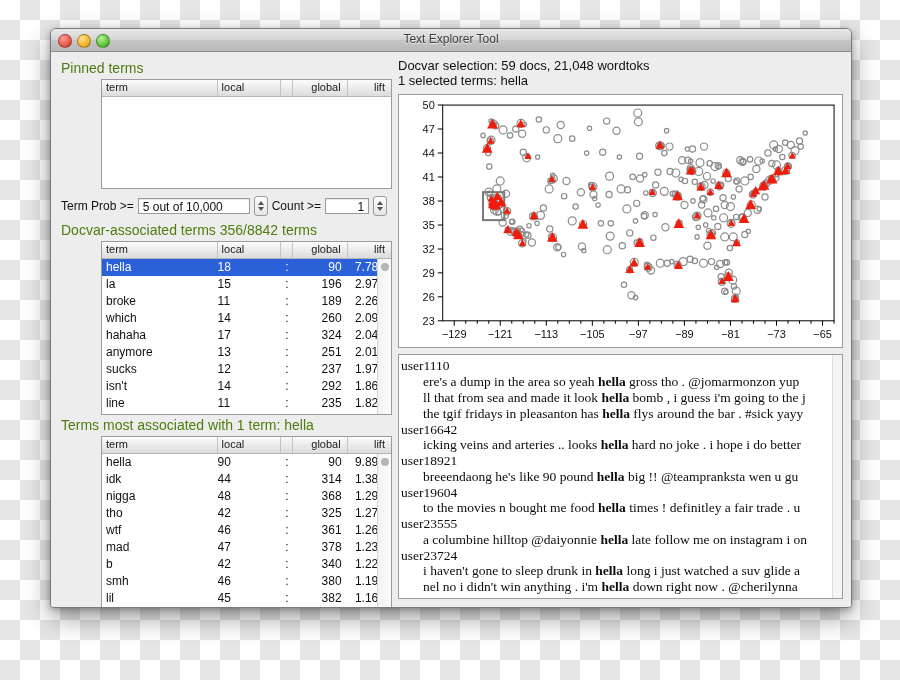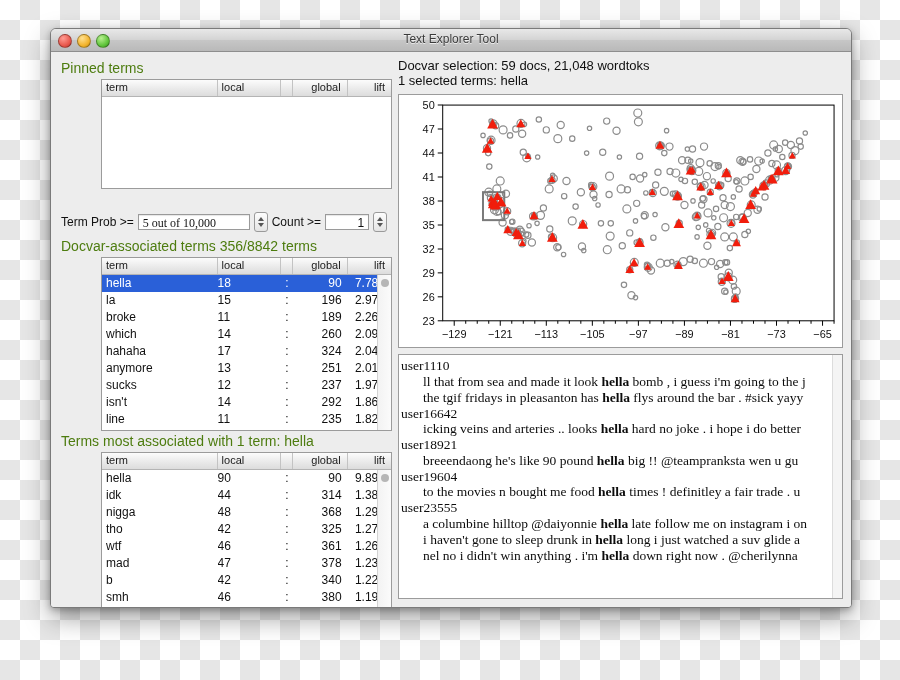--- a/index.html
+++ b/index.html
@@ -73,21 +73,21 @@
   .vsb{
     position:absolute;right:0;top:17px;bottom:0;width:13px;
     background:linear-gradient(to right,#f3f3f3,#fbfbfb);
     border-left:1px solid #d2d2d2;
   }
   .vsb .thumb{
     position:absolute;left:3px;top:4px;width:8px;height:8px;border-radius:50%;
     background:#b6b6b6;
   }
 
-  .ctrlrow{display:flex;align-items:center;gap:4px;font-size:12px;color:#111;margin:23px 0 4px 4px;}
+  .ctrlrow{display:flex;align-items:center;gap:4px;font-size:12px;color:#111;margin:7px 0 4px 4px;}
   .txtinput{
     border:1px solid #9a9a9a;background:#fff;height:16px;line-height:16px;
     font-size:12px;padding:0 4px;box-sizing:border-box;color:#111;
     box-shadow:inset 0 1px 1px rgba(0,0,0,.10);
   }
   .stepper{
     width:12px;height:18px;border:1px solid #9a9a9a;border-radius:3px;
     background:linear-gradient(to bottom,#fdfdfd,#e4e4e4);
     display:flex;flex-direction:column;align-items:center;justify-content:center;gap:2px;
   }
@@ -139,21 +139,21 @@
           <div class="th c-local">local</div>
           <div class="th c-colon"></div>
           <div class="th c-global">global</div>
           <div class="th c-lift">lift</div>
         </div>
         <div class="rows" id="pinned-rows"></div>
       </div>
 
       <div class="ctrlrow">
         <span>Term Prob &gt;=</span>
-        <span class="txtinput" style="width:112px;font-family:Liberation Serif, serif;">5 out of 10,000</span>
+        <span class="txtinput" style="width:112px;">5 out of 10,000</span>
         <span class="stepper">
               <i class="up"></i>
               <i class="dn"></i>
             </span>
         <span>Count &gt;=</span>
         <span class="txtinput" style="width:44px;text-align:right;">1</span>
         <span class="stepper">
               <i class="up"></i>
               <i class="dn"></i>
             </span>
@@ -782,30 +782,32 @@
                 <polygon points="88.8,47.7 83.4,57.4 94.2,57.4" fill="#f11d0c"></polygon>
                 <polygon points="129.8,57.0 126.2,63.5 133.4,63.5" fill="#f11d0c"></polygon>
                 <polygon points="293.1,70.7 288.6,78.8 297.6,78.8" fill="#f11d0c"></polygon>
               </g>
             </svg>
       </div>
 
       <div class="textbox">
         <div class="kwic" id="kwic">
               <div class="uid">user1110</div>
+              <div class="ln">ere's a dump in the area so yeah <b>hella</b> gross tho . @jomarmonzon yup</div>
               <div class="ln">ll that from sea and made it look <b>hella</b> bomb , i guess i'm going to the j</div>
               <div class="ln">the tgif fridays in pleasanton has <b>hella</b> flys around the bar . #sick yayy</div>
               <div class="uid">user16642</div>
               <div class="ln">icking veins and arteries .. looks <b>hella</b> hard no joke . i hope i do better</div>
               <div class="uid">user18921</div>
               <div class="ln">breeendaong he's like 90 pound <b>hella</b> big !! @teampranksta wen u gu</div>
               <div class="uid">user19604</div>
               <div class="ln">to the movies n bought me food <b>hella</b> times ! definitley a fair trade . u</div>
               <div class="uid">user23555</div>
               <div class="ln">a columbine hilltop @daiyonnie <b>hella</b> late follow me on instagram i on</div>
+              <div class="uid">user23724</div>
               <div class="ln">i haven't gone to sleep drunk in <b>hella</b> long i just watched a suv glide a</div>
               <div class="ln">nel no i didn't win anything . i'm <b>hella</b> down right now . @cherilynna </div>
             </div>
         <div class="kwic-sb"></div>
       </div>
     </div>
 
   </div>
 </div>
 </div>

